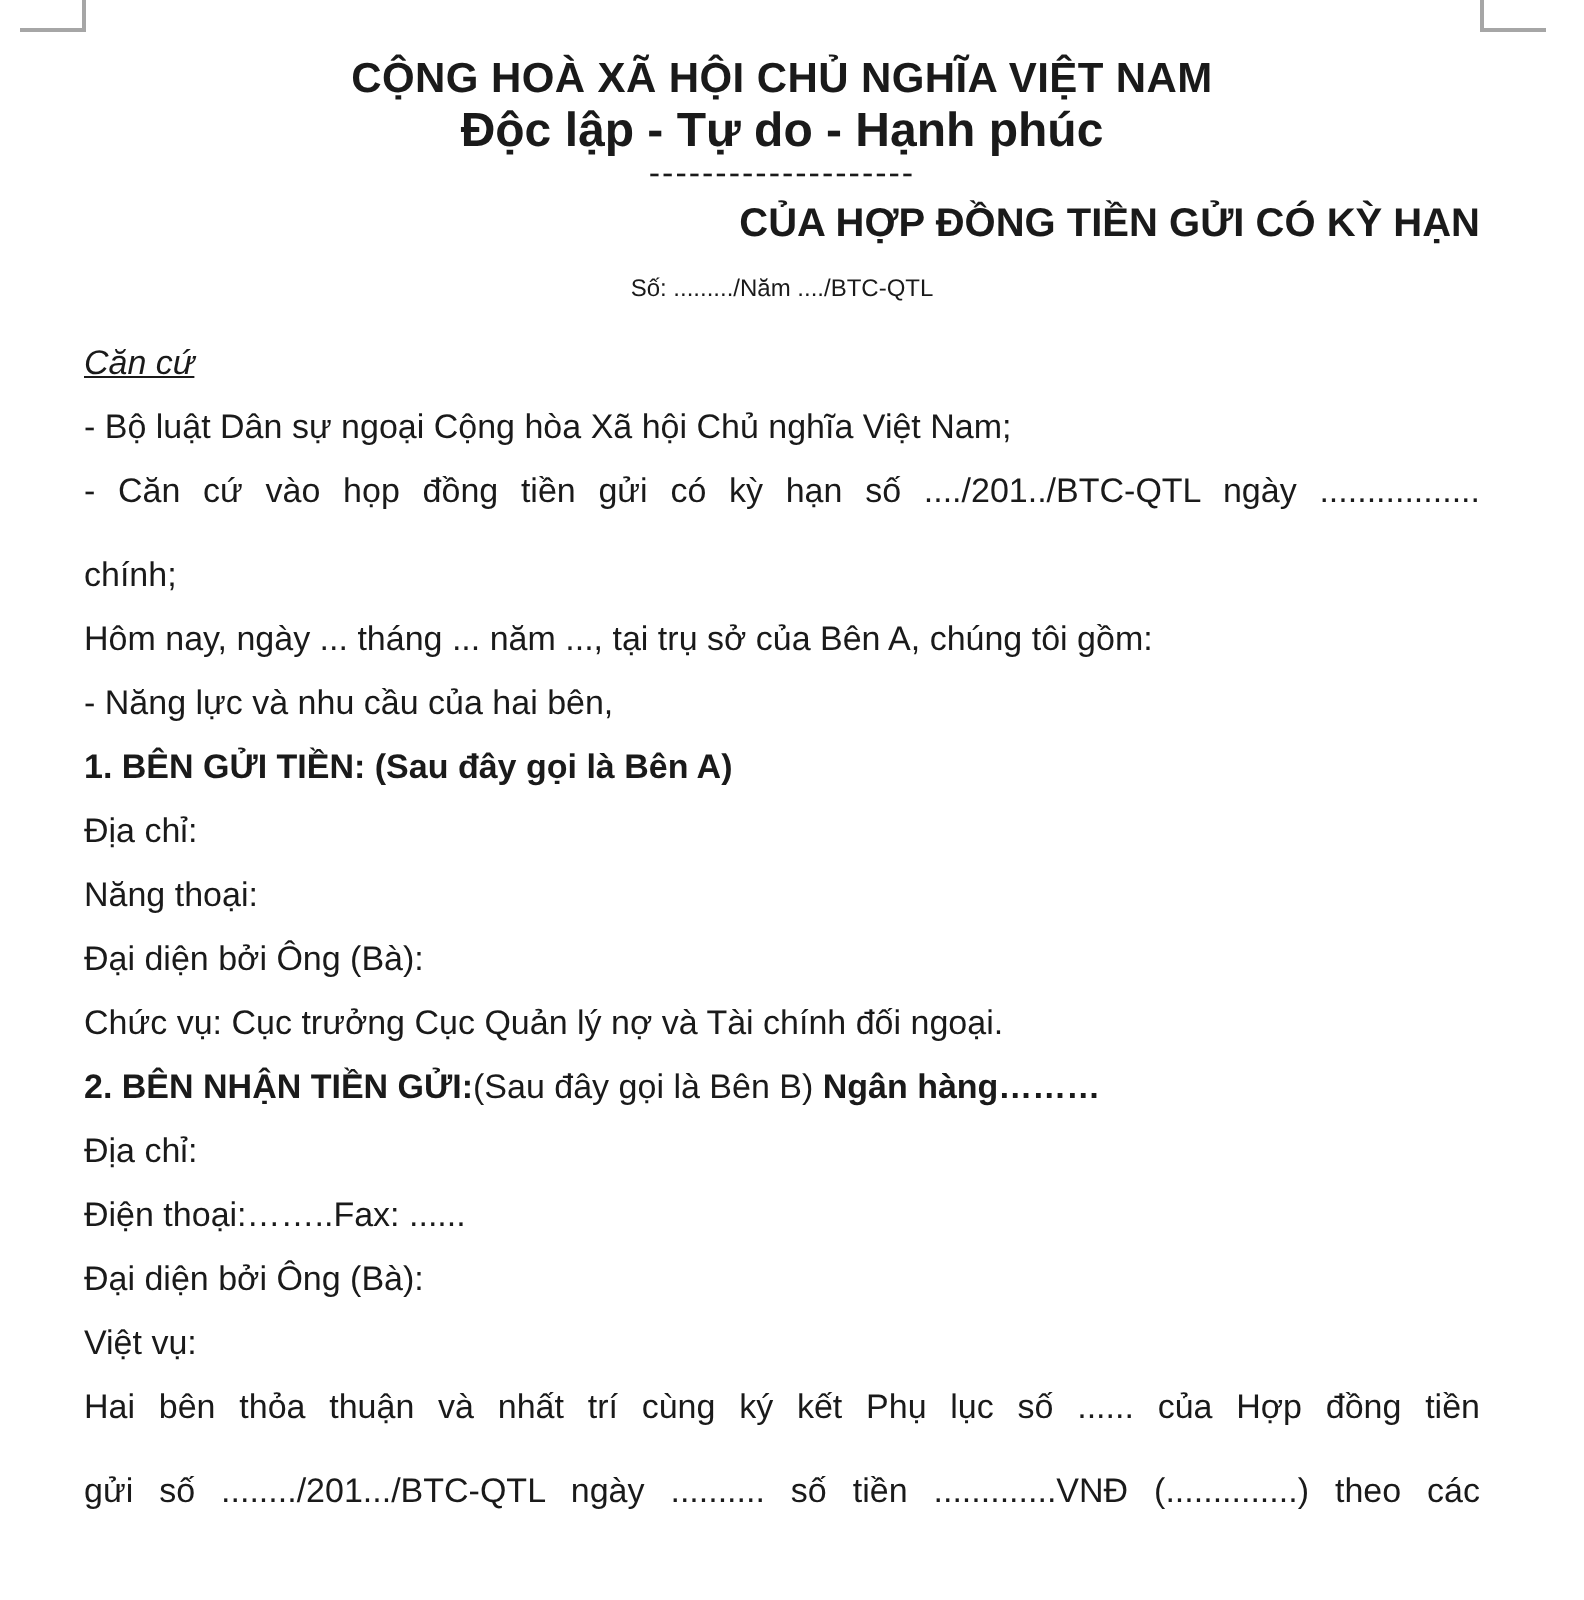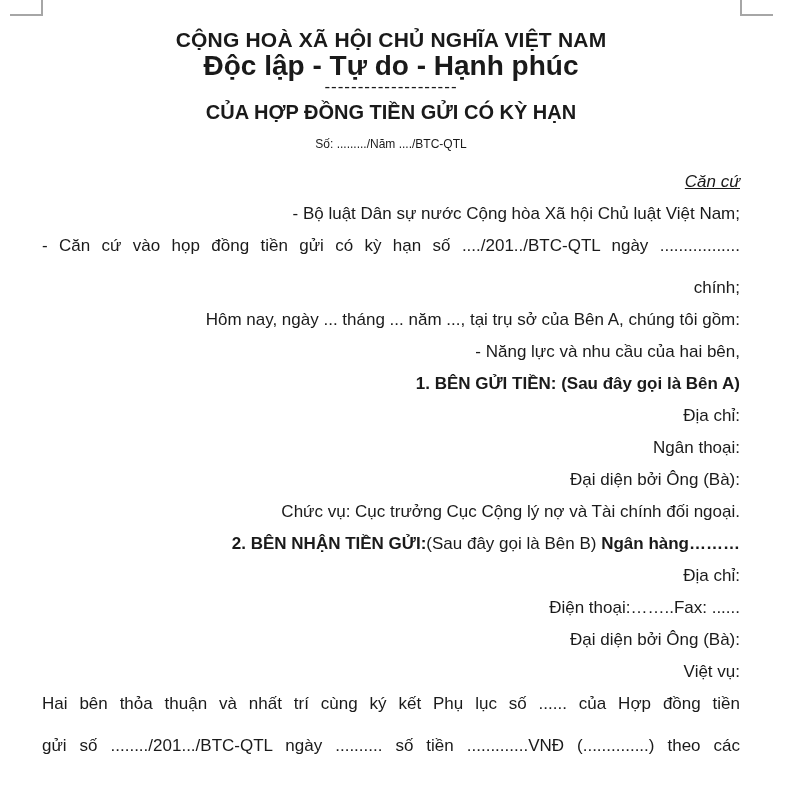--- a/index.html
+++ b/index.html
@@ -14,27 +14,27 @@
   }
   .crop-mark { position: absolute; top: 0; width: 31px; height: 14px; }
   .crop-left  { left: 10px;  border-right: 2px solid #a6a6a6; border-bottom: 2px solid #a6a6a6; }
   .crop-right { left: 740px; border-left: 2px solid #a6a6a6; border-bottom: 2px solid #a6a6a6; }
 
   .content { position: absolute; left: 42px; top: 27px; width: 698px; }
 
   .c { text-align: center; }
   .b { font-weight: bold; }
   .t-national { font-size: 21px; line-height: 26px; letter-spacing: 0.2px; }
-  .t-motto    { font-size: 28px; line-height: 26px; }
+  .t-motto    { font-size: 24px; line-height: 26px; }
   .t-divider  { font-size: 17px; line-height: 16px; letter-spacing: 1px; }
   .t-appendix { font-size: 20px; line-height: 26px; margin-top: 14px; }
-  .t-appendix2{ font-size: 20px; line-height: 26px; margin-top: 4px; }
+  .t-appendix2{ font-size: 20px; line-height: 26px; margin-top: 4px; text-align: right; }
   .t-docnum   { font-size: 12px; line-height: 26px; margin-top: 6px; }
 
-  .body-line { font-size: 17px; line-height: 26px; margin: 0 0 6px 0; text-align: right; }
+  .body-line { font-size: 17px; line-height: 26px; margin: 0 0 6px 0; }
   .basis-label { margin-top: 12px; }
   .iu { font-style: italic; text-decoration: underline; }
   .jf { text-align: justify; text-align-last: justify; }
 </style>
 </head>
 <body>
 
 <div class="page">
   <div class="crop-mark crop-left"></div>
   <div class="crop-mark crop-right"></div>
@@ -43,36 +43,36 @@
 
     <div class="c b t-national">CỘNG HOÀ XÃ HỘI CHỦ NGHĨA VIỆT NAM</div>
     <div class="c b t-motto">Độc lập - Tự do - Hạnh phúc</div>
     <div class="c t-divider">--------------------</div>
 
     <div class="c b t-appendix2">CỦA HỢP ĐỒNG TIỀN GỬI CÓ KỲ HẠN</div>
     <div class="c t-docnum">Số: ........./Năm ..../BTC-QTL</div>
 
     <div class="body-line basis-label"><span class="iu">Căn cứ</span></div>
 
-    <div class="body-line">- Bộ luật Dân sự nước Cộng hòa Xã hội Chủ luật Việt Nam;</div>
+    <div class="body-line">- Bộ luật Dân sự ngoại Cộng hòa Xã hội Chủ nghĩa Việt Nam;</div>
 
     <div>
       <div class="body-line jf" style="margin-bottom:16px">- Căn cứ vào họp đồng tiền gửi có kỳ hạn số ..../201../BTC-QTL ngày .................</div>
       <div class="body-line">chính;</div>
     </div>
 
     <div class="body-line">Hôm nay, ngày ... tháng ... năm ..., tại trụ sở của Bên A, chúng tôi gồm:</div>
 
     <div class="body-line">- Năng lực và nhu cầu của hai bên,</div>
 
     <div class="body-line b">1. BÊN GỬI TIỀN: (Sau đây gọi là Bên A)</div>
     <div class="body-line">Địa chỉ:</div>
-    <div class="body-line">Ngân thoại:</div>
+    <div class="body-line">Năng thoại:</div>
     <div class="body-line">Đại diện bởi Ông (Bà):</div>
-    <div class="body-line">Chức vụ: Cục trưởng Cục Cộng lý nợ và Tài chính đối ngoại.</div>
+    <div class="body-line">Chức vụ: Cục trưởng Cục Quản lý nợ và Tài chính đối ngoại.</div>
 
     <div class="body-line"><span class="b">2. BÊN NHẬN TIỀN GỬI:</span><span>(Sau đây gọi là Bên B) </span><span class="b">Ngân hàng………</span></div>
     <div class="body-line">Địa chỉ:</div>
     <div class="body-line">Điện thoại:……..Fax: ......</div>
     <div class="body-line">Đại diện bởi Ông (Bà):</div>
     <div class="body-line">Việt vụ:</div>
 
     <div>
       <div class="body-line jf" style="margin-bottom:16px">Hai bên thỏa thuận và nhất trí cùng ký kết Phụ lục số ...... của Hợp đồng tiền</div>
       <div class="body-line jf" style="margin-bottom:0">gửi số ......../201.../BTC-QTL ngày .......... số tiền .............VNĐ (..............) theo các</div>

